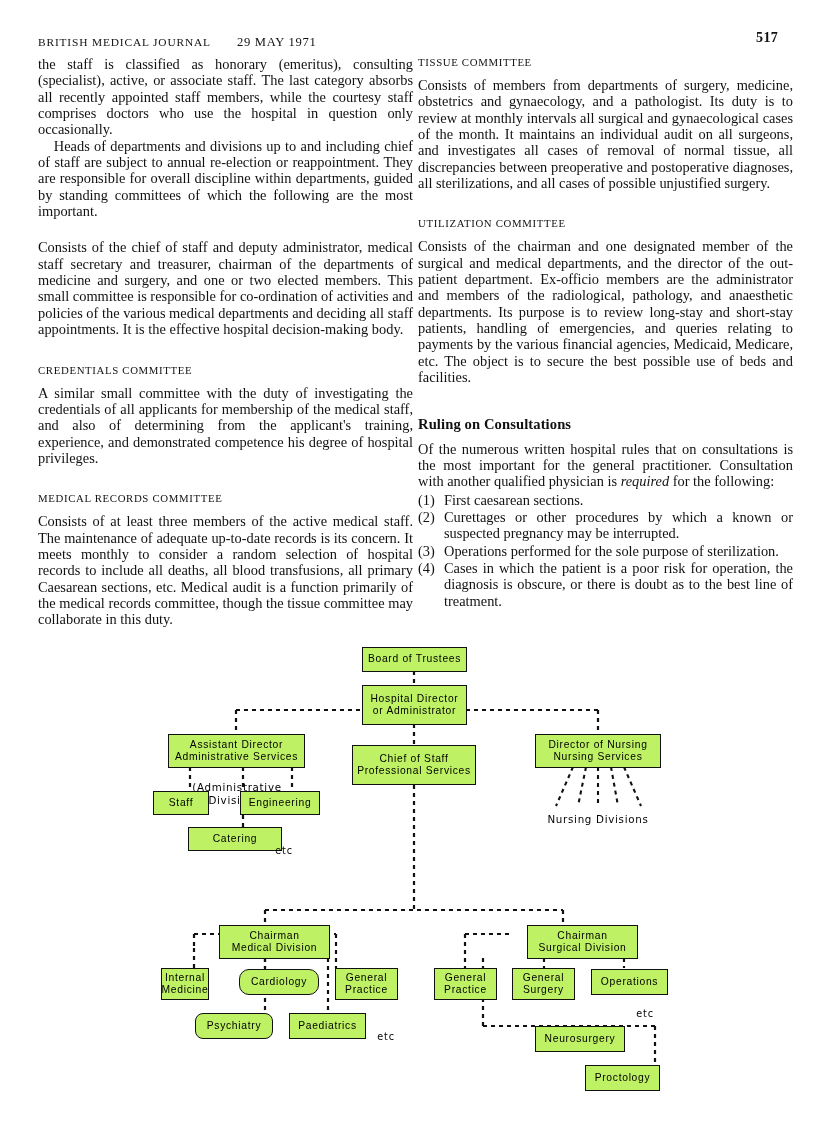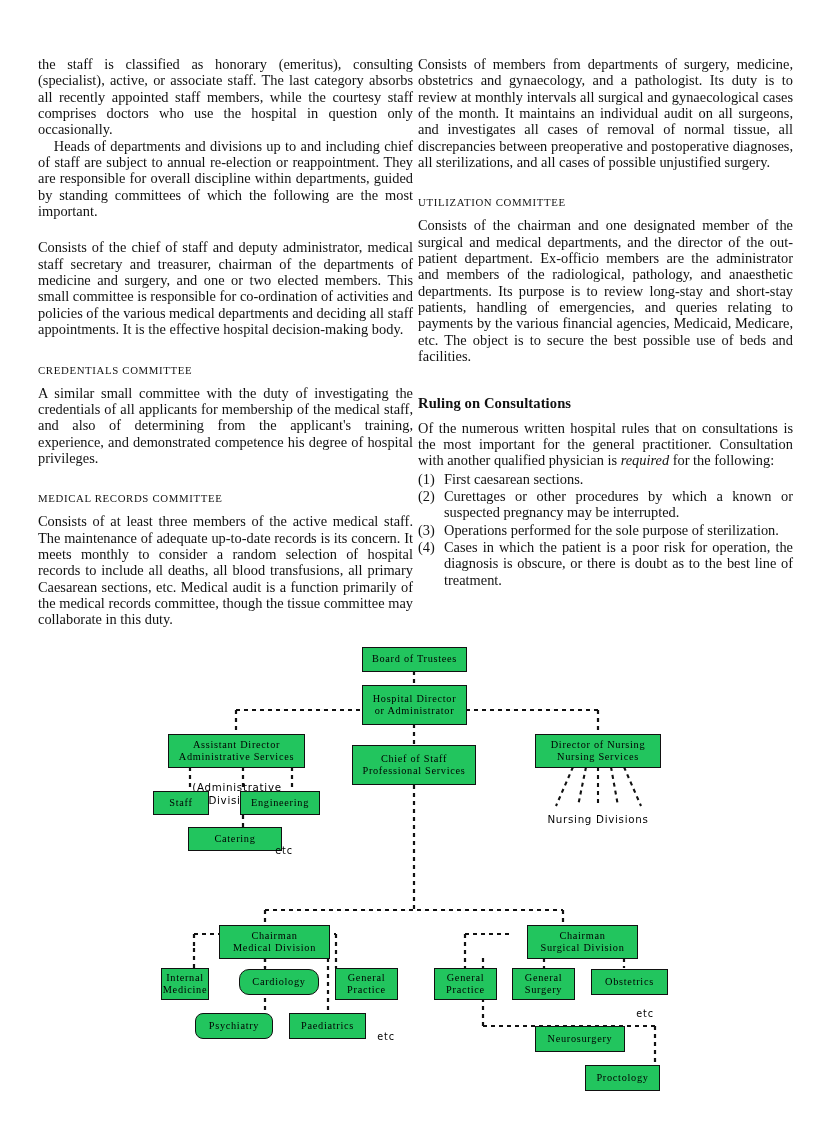--- a/index.html
+++ b/index.html
@@ -53,58 +53,64 @@
     position:relative;padding-left:26px;margin-bottom:1px;
     line-height:16.35px;text-align:justify;
   }
   ol.numlist li .num{position:absolute;left:0;top:0;}
   em{font-style:italic;}
 
   
   .chart{position:absolute;left:0;top:638px;width:816px;height:430px;}
   .chart svg{position:absolute;left:0;top:0;}
   .node{
-    position:absolute;border:1.6px solid #111;background:#22c55e;
+    position:absolute;border:1.6px solid #111;background:#bef264;
     box-sizing:border-box;
-    font-family:Liberation Serif, serif;
+    font-family:Liberation Sans, sans-serif;
     font-size:10.3px;letter-spacing:.7px;line-height:12.4px;
     display:flex;align-items:center;justify-content:center;
     text-align:center;color:#000;
   }
   .node span{display:block;white-space:pre-line;}
   .freelabel{
     position:absolute;
     font-family:"DejaVu Sans","Liberation Sans",sans-serif;
     font-size:10.3px;letter-spacing:.7px;line-height:12.4px;
     text-align:center;color:#000;white-space:pre-line;
   }
   .freelabel.etc{font-size:9.6px;letter-spacing:.9px;}
 </style>
 </head>
 <body>
 
 <div class="page">
 
+  <div class="runhead">
+    <span class="journal jname">BRITISH MEDICAL JOURNAL</span>
+    <span class="journal jdate">29 MAY 1971</span>
+    <span class="folio">517</span>
+  </div>
 
   <div class="col col-left">
     <p class="body">the staff is classified as honorary (emeritus), consulting (specialist), active, or associate staff. The last category absorbs all recently appointed staff members, while the courtesy staff comprises doctors who use the hospital in question only occasionally.</p>
     <p class="body">Heads of departments and divisions up to and including chief of staff are subject to annual re-election or reappointment. They are responsible for overall discipline within departments, guided by standing committees of which the following are the most important.</p>
 
     <div class="blockgap"></div>
 
     <p class="body">Consists of the chief of staff and deputy administrator, medical staff secretary and treasurer, chairman of the departments of medicine and surgery, and one or two elected members. This small committee is responsible for co-ordination of activities and policies of the various medical departments and deciding all staff appointments. It is the effective hospital decision-making body.</p>
 
     <h3 class="sechead sp">CREDENTIALS COMMITTEE</h3>
     <p class="body">A similar small committee with the duty of investigating the credentials of all applicants for membership of the medical staff, and also of determining from the applicant's training, experience, and demonstrated competence his degree of hospital privileges.</p>
 
     <h3 class="sechead sp">MEDICAL RECORDS COMMITTEE</h3>
     <p class="body">Consists of at least three members of the active medical staff. The maintenance of adequate up-to-date records is its concern. It meets monthly to consider a random selection of hospital records to include all deaths, all blood transfusions, all primary Caesarean sections, etc. Medical audit is a function primarily of the medical records committee, though the tissue committee may collaborate in this duty.</p>
   </div>
 
   <div class="col col-right">
+    <h3 class="sechead">TISSUE COMMITTEE</h3>
     <p class="body">Consists of members from departments of surgery, medicine, obstetrics and gynaecology, and a pathologist. Its duty is to review at monthly intervals all surgical and gynaecological cases of the month. It maintains an individual audit on all surgeons, and investigates all cases of removal of normal tissue, all discrepancies between preoperative and postoperative diagnoses, all sterilizations, and all cases of possible unjustified surgery.</p>
 
     <h3 class="sechead sp">UTILIZATION COMMITTEE</h3>
     <p class="body">Consists of the chairman and one designated member of the surgical and medical departments, and the director of the out-patient department. Ex-officio members are the administrator and members of the radiological, pathology, and anaesthetic departments. Its purpose is to review long-stay and short-stay patients, handling of emergencies, and queries relating to payments by the various financial agencies, Medicaid, Medicare, etc. The object is to secure the best possible use of beds and facilities.</p>
 
     <h2 class="subhead sp">Ruling on Consultations</h2>
     <p class="body"><span>Of the numerous written hospital rules that on consultations is the most important for the general practitioner. Consultation with another qualified physician is </span><em>required</em><span> for the following:</span></p>
 
     <ol class="numlist">
       <li><span class="num">(1)</span><span>First caesarean sections.</span></li>
@@ -256,21 +262,21 @@
       <span>General
 Practice</span>
     </div>
 
     <div class="node" style="left:512px;top:330px;width:63px;height:32px;">
       <span>General
 Surgery</span>
     </div>
 
     <div class="node" style="left:591px;top:331px;width:77px;height:26px;">
-      <span>Obstetrics</span>
+      <span>Operations</span>
     </div>
 
     <div class="freelabel etc" style="left:630px;top:358px;width:30px;">
       <span>etc</span>
     </div>
 
     <div class="node" style="left:535px;top:388px;width:90px;height:26px;">
       <span>Neurosurgery</span>
     </div>
 

